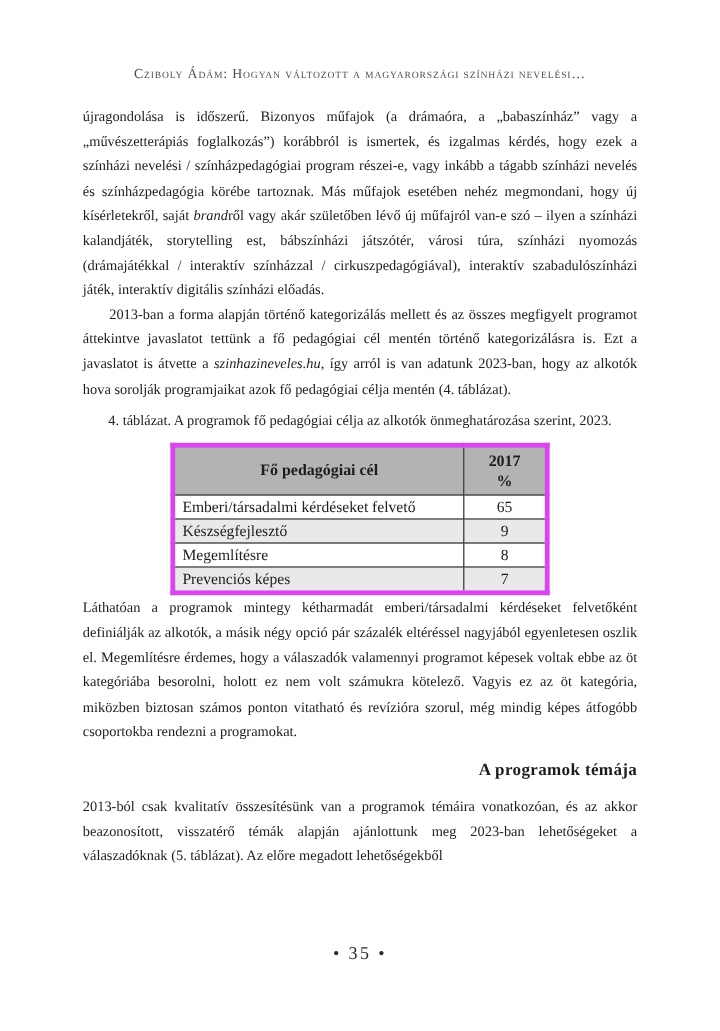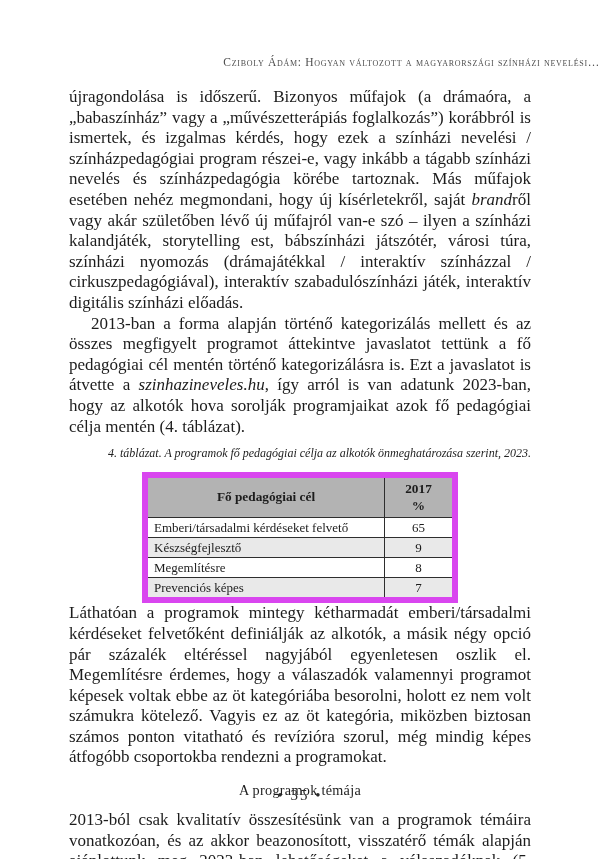--- a/index.html
+++ b/index.html
@@ -10,75 +10,74 @@
     background: #ffffff;
     font-family: "Liberation Serif", serif;
     color: #1c1c1c;
     overflow: hidden;
   }
   .running-header {
     position: absolute;
     top: 56px;
     left: 0;
     width: 100%;
-    text-align: right;
+    text-align: center;
     font-variant: small-caps;
     letter-spacing: 0.7px;
     font-size: 11.5px;
     color: #4e4e4e;
   }
   .content {
     position: absolute;
     top: 87px;
     left: 69px;
     width: 462px;
   }
   p.body-par {
     margin: 0;
     text-align: justify;
-    font-size: 17px;
+    font-size: 12px;
     line-height: 20.6px;
   }
   p.indent { text-indent: 22px; font-family: Liberation Serif, serif; }
   .caption {
     margin: 9px 0 0 0;
-    font-style: italic;
     font-size: 12px;
-    text-align: right;
+    text-align: center;
     white-space: nowrap;
     color: #222222;
   }
   .table-wrap { margin: 11px auto 0 auto; width: 316px; }
   table.ped-table {
     border-collapse: collapse;
     width: 100%;
     font-size: 13px;
-    border: 6px solid #d946ef;
+    border: 4px solid #d946ef;
   }
   table.ped-table th, table.ped-table td { border: 1px solid #2e2e2e; }
   table.ped-table thead th {
     background: #b3b3b3;
     font-weight: bold;
     text-align: center;
     vertical-align: middle;
     padding: 3px 4px;
     font-size: 13.3px;
     line-height: 1.25;
   }
   table.ped-table td { padding: 1.5px 6px; }
   td.cell-label { text-align: left; }
   td.cell-value { text-align: center; width: 55px; }
   table.ped-table tbody tr:nth-child(even) td { background: #e9e9e9; }
   table.ped-table tbody tr:nth-child(odd) td { background: #ffffff; }
   .after-table { margin-top: 21px; }
   .section-heading {
     margin: 14px 0 11px 0;
-    text-align: center;
+    text-align: right;
     font-size: 14.2px;
-    font-weight: normal;
+    font-weight: bold;
     letter-spacing: 0.3px;
   }
   .page-number {
     position: absolute;
     top: 787px;
     left: 0;
     width: 100%;
     text-align: center;
     font-size: 15px;
     letter-spacing: 2px;

